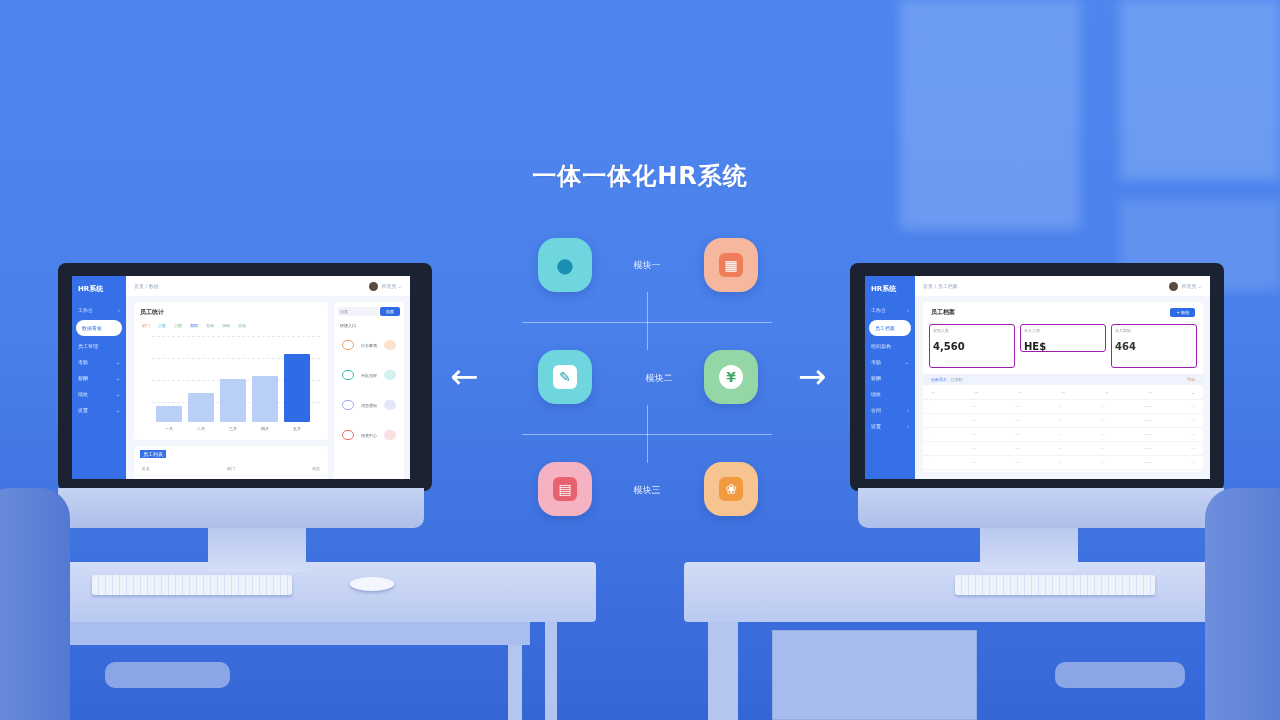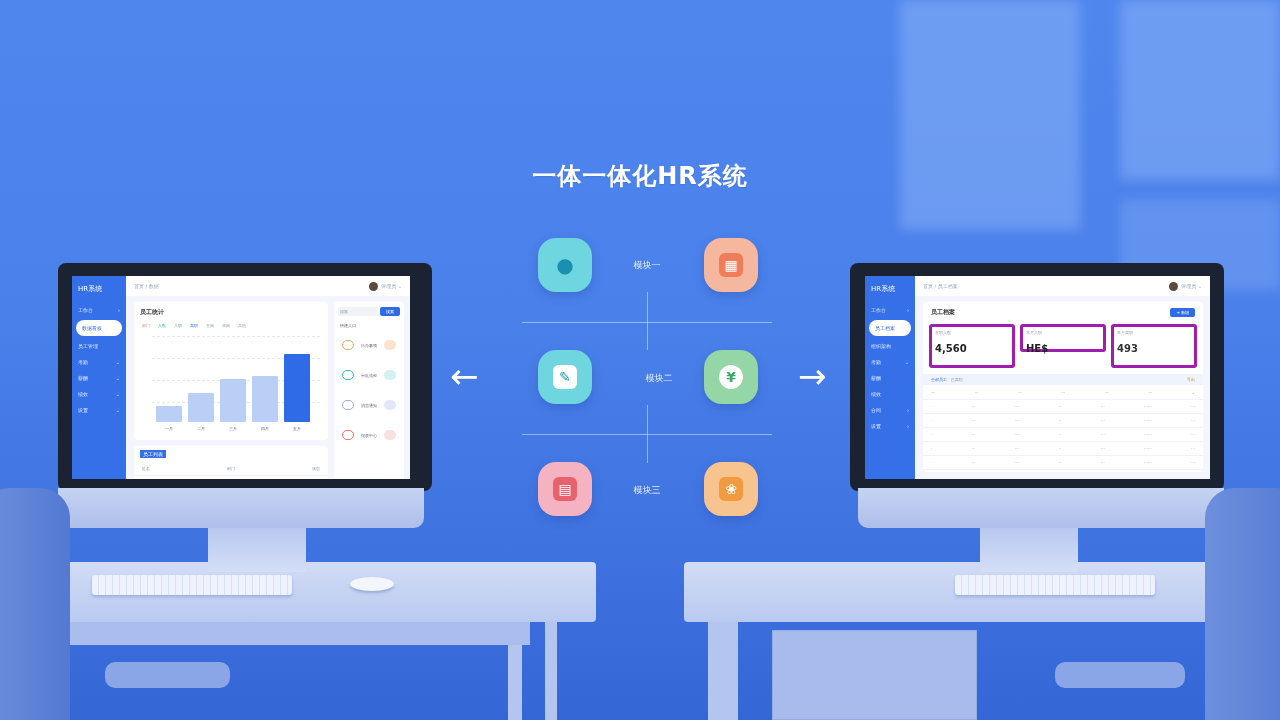--- a/index.html
+++ b/index.html
@@ -21,35 +21,35 @@
 .mouse{position:absolute;background:#f3f6fd;border-radius:50%;box-shadow:0 2px 3px rgba(40,70,150,.3)}
 .chair-back{position:absolute;background:linear-gradient(90deg,#6d8fdd,#5479d2);border-radius:30px}
 .chair-arm{position:absolute;background:#8aa6e6;border-radius:10px}
 .cabinet{position:absolute;background:#a7bbec;border:1px solid #94abe6}
 
 .monitor{position:absolute;background:#1b2231;border-radius:8px}
 .chin{position:absolute;background:linear-gradient(180deg,#c5d3f3,#aebfea);border-radius:0 0 10px 10px}
 .stand{position:absolute;background:linear-gradient(180deg,#b8c8ef,#d4def7)}
 .screen{position:absolute;background:#f3f6fc;overflow:hidden}
 .sidebar{position:absolute;left:0;top:0;bottom:0;background:#3570e8}
-.side-logo{color:#fff;font-size:7px;font-weight:normal;padding:8px 6px}
+.side-logo{color:#fff;font-size:7px;font-weight:bold;padding:8px 6px}
 .side-item{color:#dbe6ff;font-size:5px;padding:5px 6px;display:flex;justify-content:space-between}
 .side-item.active{background:#fff;color:#3570e8;border-radius:8px;margin:2px 4px}
 .topbar{position:absolute;top:0;right:0;height:20px;background:#fff;display:flex;align-items:center;justify-content:space-between;padding:0 8px;font-size:5px;color:#9aa6bd}
 .avatar{width:9px;height:9px;border-radius:50%;background:#5a4a3f;display:inline-block;vertical-align:middle;margin-right:3px}
 .card{position:absolute;background:#fff;border-radius:4px}
 .card-title{font-size:6px;color:#333;font-weight:bold;padding:6px}
 .bar{position:absolute;bottom:18px;width:26px;background:#b9cff6;border-radius:1px}
 .bar.hi{background:#2f6be6}
 .gridline{position:absolute;left:18px;right:8px;height:0;border-top:1px dashed #e3e8f2}
 .bar-lbl{position:absolute;font-size:4px;color:#667;width:40px;text-align:center}
 .btn-blue{background:#2f6be6;color:#fff;font-size:4px;border-radius:2px;padding:2px 6px;display:inline-block}
 .side-row{display:flex;align-items:center;justify-content:space-between;padding:10px 8px;font-size:4px;color:#667}
 .dot-ic{width:12px;height:10px;border-radius:5px;display:inline-block}
-.stat-card{position:absolute;background:#fff;border:3px solid #a21caf;border-radius:3px;font-size:4px;color:#99a}
+.stat-card{position:absolute;background:#fff;border:1px solid #a21caf;border-radius:3px;font-size:4px;color:#99a}
 .big-num{font-size:10px;color:#222;font-weight:bold}
 .tbl-row{display:flex;justify-content:space-between;font-size:4px;color:#8893a8;padding:4px 8px;border-bottom:1px solid #f1f3f8}
 </style>
 </head>
 <body>
 
 <div class="win-light" style="left:900px;top:0;width:180px;height:230px"></div>
 <div class="win-light" style="left:1120px;top:0;width:160px;height:180px"></div>
 <div class="win-light" style="left:1120px;top:200px;width:160px;height:90px;opacity:.7"></div>
 
@@ -249,21 +249,21 @@
     <div class="stat-card" style="left:6px;top:22px;width:86px;height:44px;padding:3px">
       <div>在职人数</div>
       <div class="big-num" style="margin-top:8px">4,560</div>
     </div>
     <div class="stat-card" style="left:97px;top:22px;width:86px;height:28px;padding:3px">
       <div>本月入职</div>
       <div class="big-num" style="margin-top:8px">HE$</div>
     </div>
     <div class="stat-card" style="left:188px;top:22px;width:86px;height:44px;padding:3px">
       <div>本月离职</div>
-      <div class="big-num" style="margin-top:8px;color:#333">493</div>
+      <div class="big-num" style="margin-top:8px;color:#333">464</div>
     </div>
     <div style="position:absolute;left:0;right:0;top:72px;background:#eef3fd;display:flex;justify-content:space-between;padding:3px 8px;font-size:4px;color:#3570e8">
       <span><span>全部员工</span>&nbsp;&nbsp;&nbsp;<span style="color:#8aa">已离职</span></span>
       <span style="color:#c98a2e">导出</span>
     </div>
     <div style="position:absolute;left:0;right:0;top:84px">
       <div class="tbl-row">
           <span>—</span>
           <span>—</span>
           <span>—</span>

